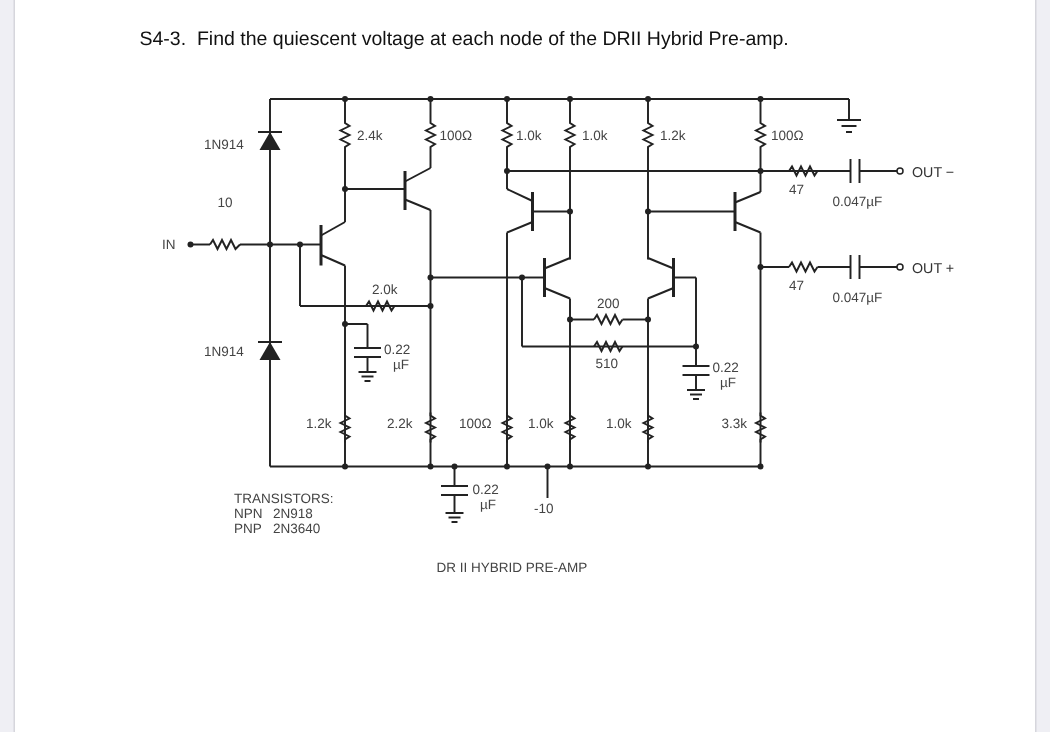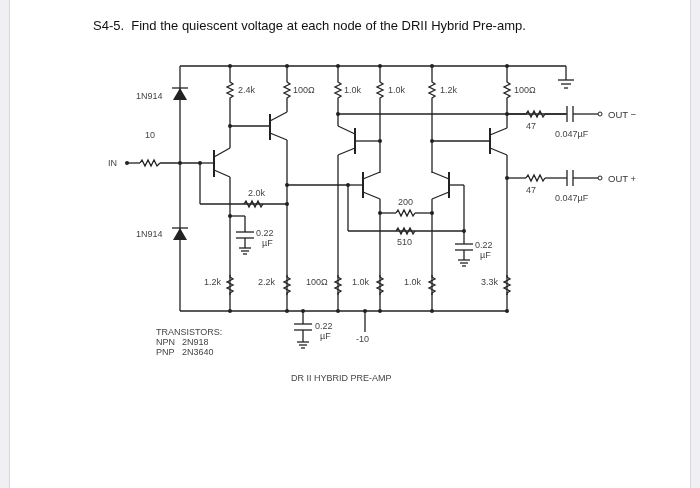--- a/index.html
+++ b/index.html
@@ -13,21 +13,21 @@
   .dot{fill:#222;}
   .lbl{font-family:"Liberation Sans",sans-serif;font-size:9px;fill:#444;}
   .lblb{font-family:"Liberation Sans",sans-serif;font-size:9.5px;fill:#333;}
 </style>
 </head>
 <body>
 
 <div class="edge-l"></div>
 <div class="edge-r"></div>
 
-<div class="title">S4-5.  Find the quiescent voltage at each node of the DRII Hybrid Pre-amp.</div>
+<div class="title">S4-3.  Find the quiescent voltage at each node of the DRII Hybrid Pre-amp.</div>
 
 <svg width="700" height="488" viewBox="0 0 700 488">
   <defs>
     <symbol id="rv" viewBox="0 0 8 20" overflow="visible">
       <polyline points="4,0 4,2 7,4 1,7 7,10 1,13 7,16 4,18 4,20" fill="none" stroke="#222" stroke-width="1.3"></polyline>
     </symbol>
   </defs>
 
   <line class="w" x1="180" y1="66" x2="566" y2="66"></line>
 

